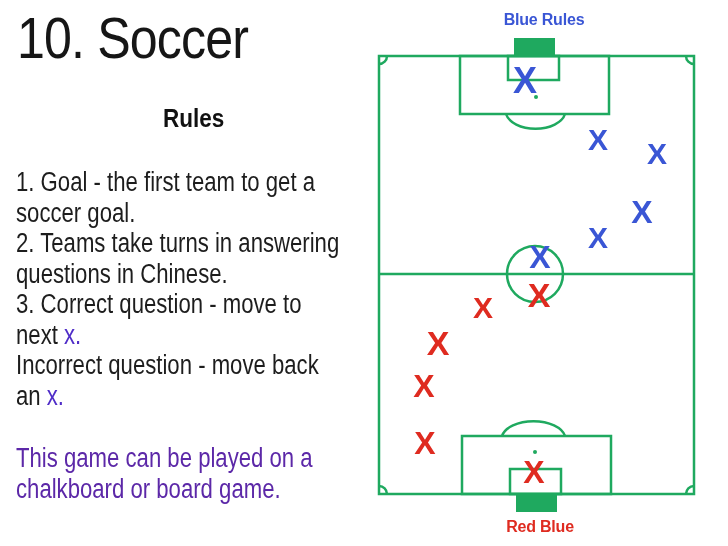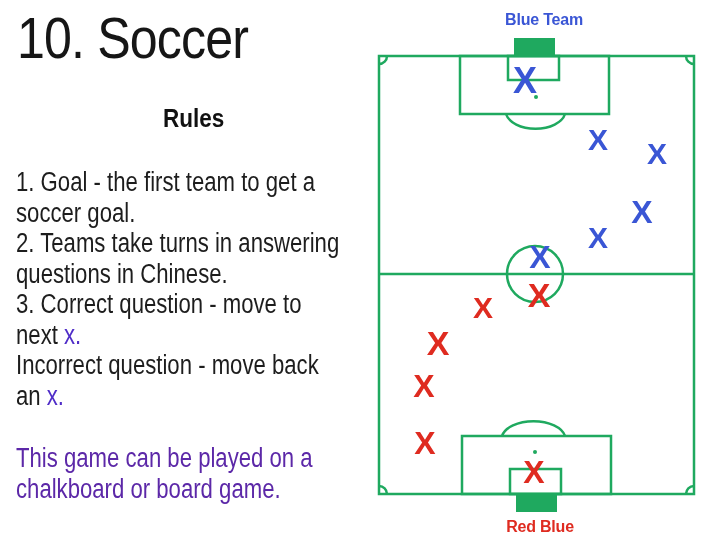--- a/index.html
+++ b/index.html
@@ -79,21 +79,21 @@
       <path d="M 686 56 A 8 8 0 0 0 694 64"></path>
       <path d="M 694 486 A 8 8 0 0 0 686 494"></path>
       <path d="M 387 494 A 8 8 0 0 0 379 486"></path>
     </g>
     <rect x="514" y="38" width="41" height="18" fill="var(--green)"></rect>
     <rect x="516" y="494" width="41" height="18" fill="var(--green)"></rect>
     <circle cx="536" cy="97" r="2" fill="var(--green)"></circle>
     <circle cx="535" cy="452" r="2" fill="var(--green)"></circle>
   </svg>
 
-  <div class="team-label blue">Blue Team</div>
+  <div class="team-label blue">Blue Rules</div>
   <div class="team-label red">Red Blue</div>
 
   <div id="marks">
       <span class="mark blue" style="left: 525px; top: 81px; font-size: 36px;">X</span>
       <span class="mark blue" style="left: 598px; top: 140px; font-size: 30px;">X</span>
       <span class="mark blue" style="left: 657px; top: 154px; font-size: 30px;">X</span>
       <span class="mark blue" style="left: 642px; top: 212px; font-size: 32px;">X</span>
       <span class="mark blue" style="left: 598px; top: 238px; font-size: 30px;">X</span>
       <span class="mark blue" style="left: 540px; top: 257px; font-size: 32px;">X</span>
       <span class="mark red" style="left: 539px; top: 295px; font-size: 34px;">X</span>

